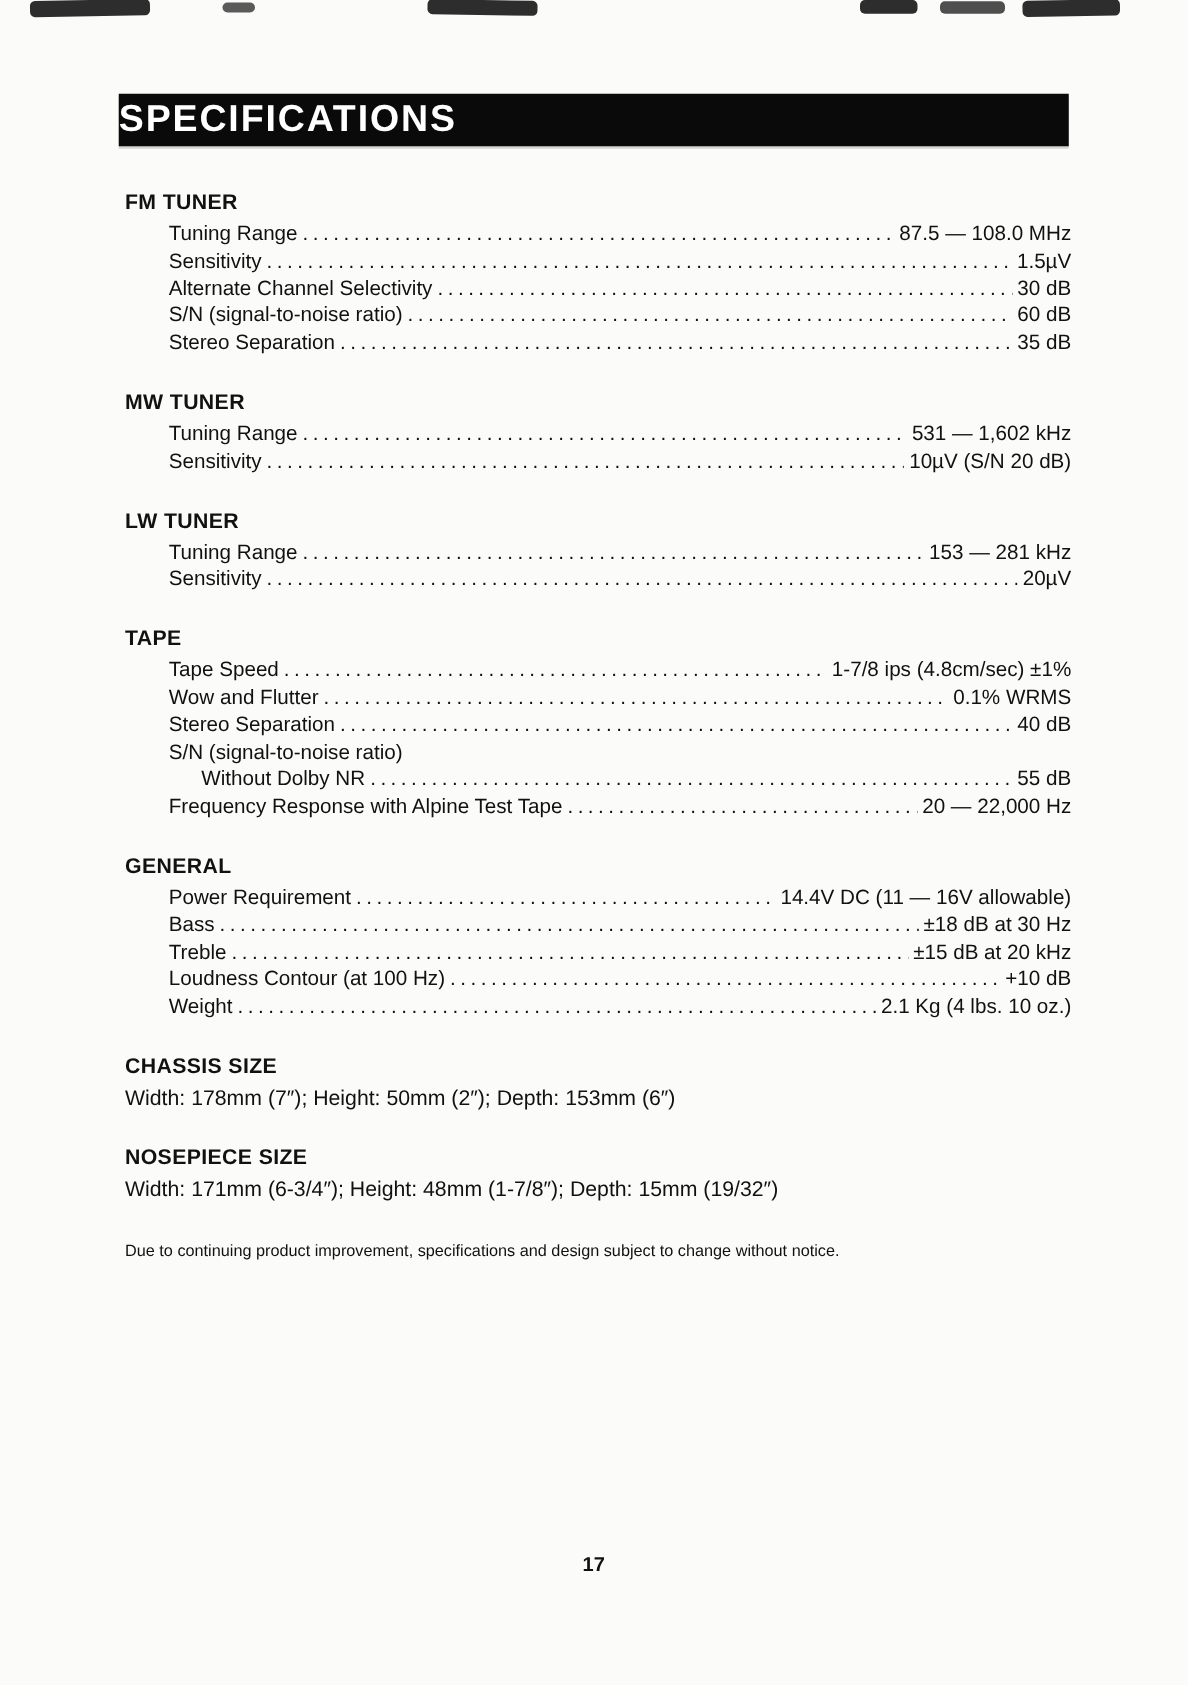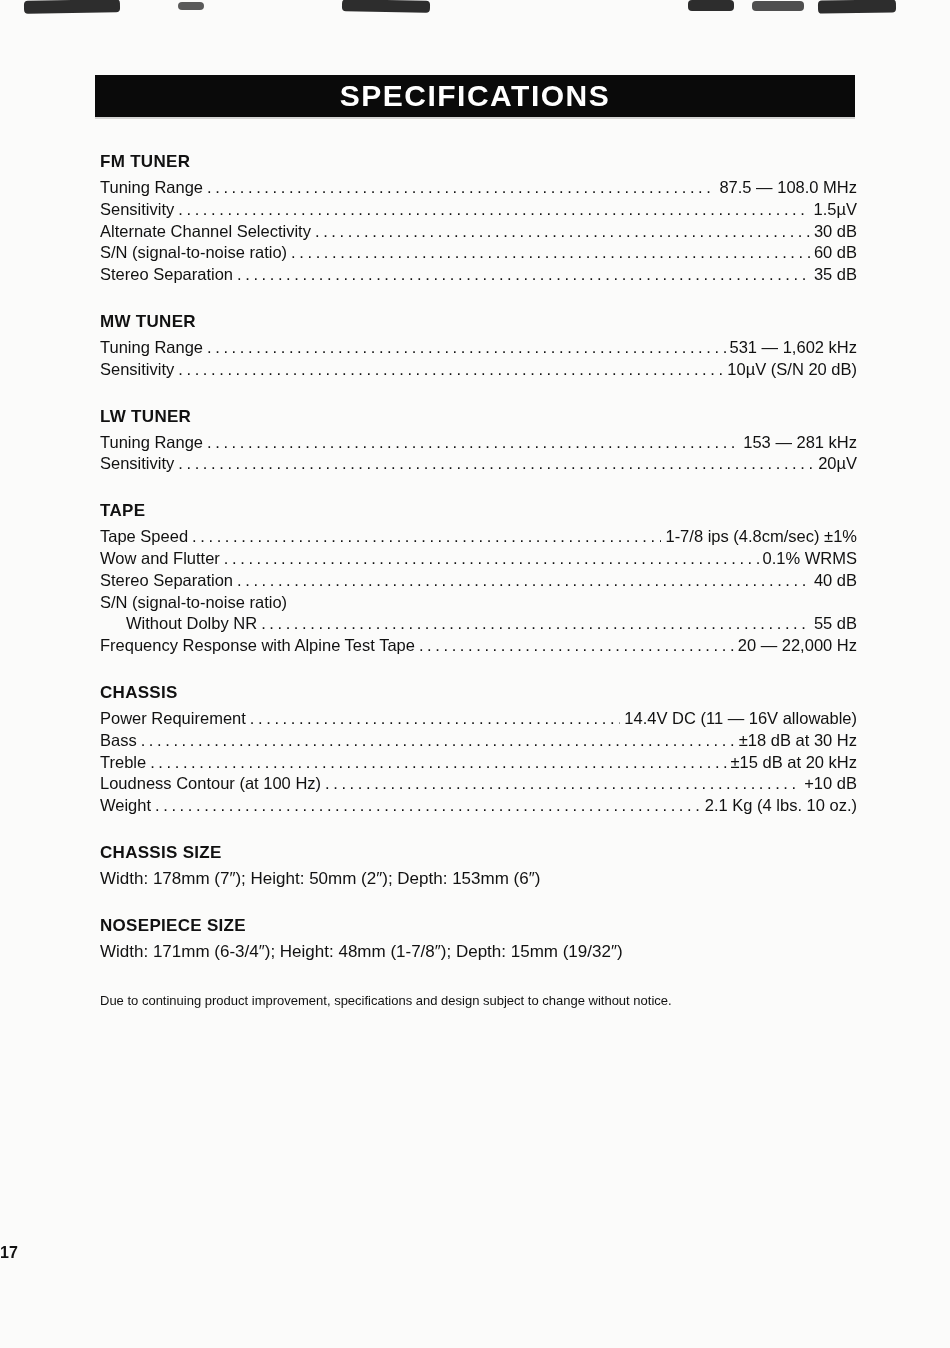--- a/index.html
+++ b/index.html
@@ -26,21 +26,21 @@
   .a3 { left: 342px; top: 0; width: 88px;  height: 12px; transform: rotate(1deg); }
   .a4 { left: 688px; top: 0; width: 46px;  height: 11px; }
   .a5 { left: 752px; top: 1px; width: 52px; height: 10px; opacity: .75; }
   .a6 { left: 818px; top: 0; width: 78px;  height: 13px; transform: rotate(-1deg); }
 
   .header-bar {
     position: absolute;
     left: 95px; top: 75px;
     width: 760px; height: 42px;
     background: #0a0a0a;
-    display: flex; align-items: center; justify-content: center;
+    display: flex; align-items: center; justify-content: flex-start;
     box-shadow: 0 2px 0 rgba(0,0,0,.15);
   }
   .header-bar h1 {
     color: #fff;
     font-size: 30px;
     font-weight: bold;
     letter-spacing: 1.5px;
   }
 
   .content {
@@ -57,21 +57,21 @@
     letter-spacing: .3px;
     margin-bottom: 5px;
   }
   .spec-row {
     display: flex;
     align-items: baseline;
     font-size: 16.5px;
     line-height: 21.8px;
   }
   .spec-row.indent .spec-label { padding-left: 26px; }
-  .spec-label { white-space: nowrap; }
+  .spec-label { white-space: nowrap; margin-left: 35px; }
   .leader {
     flex: 1 1 auto;
     overflow: hidden;
     white-space: nowrap;
     margin: 0 4px;
     min-width: 14px;
   }
   .leader::after {
     content: "..........................................................................................................................................................................";
     letter-spacing: 3.6px;
@@ -87,21 +87,21 @@
     margin-top: 26px;
     font-size: 13px;
     line-height: 23px;
     max-width: 757px;
   }
 
   .page-number {
     position: absolute;
     top: 1244px;
     left: 0; width: 950px;
-    text-align: left;
+    text-align: center;
     font-size: 16px;
     font-weight: bold;
   }
 </style>
 </head>
 <body>
 
 <div class="page">
 
   <div class="artifact a1"></div>
@@ -196,21 +196,21 @@
             <span class="leader"></span>
             <span class="spec-value">55 dB</span>
           </div>
           <div class="spec-row">
             <span class="spec-label">Frequency Response with Alpine Test Tape</span>
             <span class="leader"></span>
             <span class="spec-value">20 — 22,000 Hz</span>
           </div>
         </section>
         <section class="spec-section">
-          <h2>CHASSIS</h2>
+          <h2>GENERAL</h2>
           <div class="spec-row">
             <span class="spec-label">Power Requirement</span>
             <span class="leader"></span>
             <span class="spec-value">14.4V DC (11 — 16V allowable)</span>
           </div>
           <div class="spec-row">
             <span class="spec-label">Bass</span>
             <span class="leader"></span>
             <span class="spec-value">±18 dB at 30 Hz</span>
           </div>

